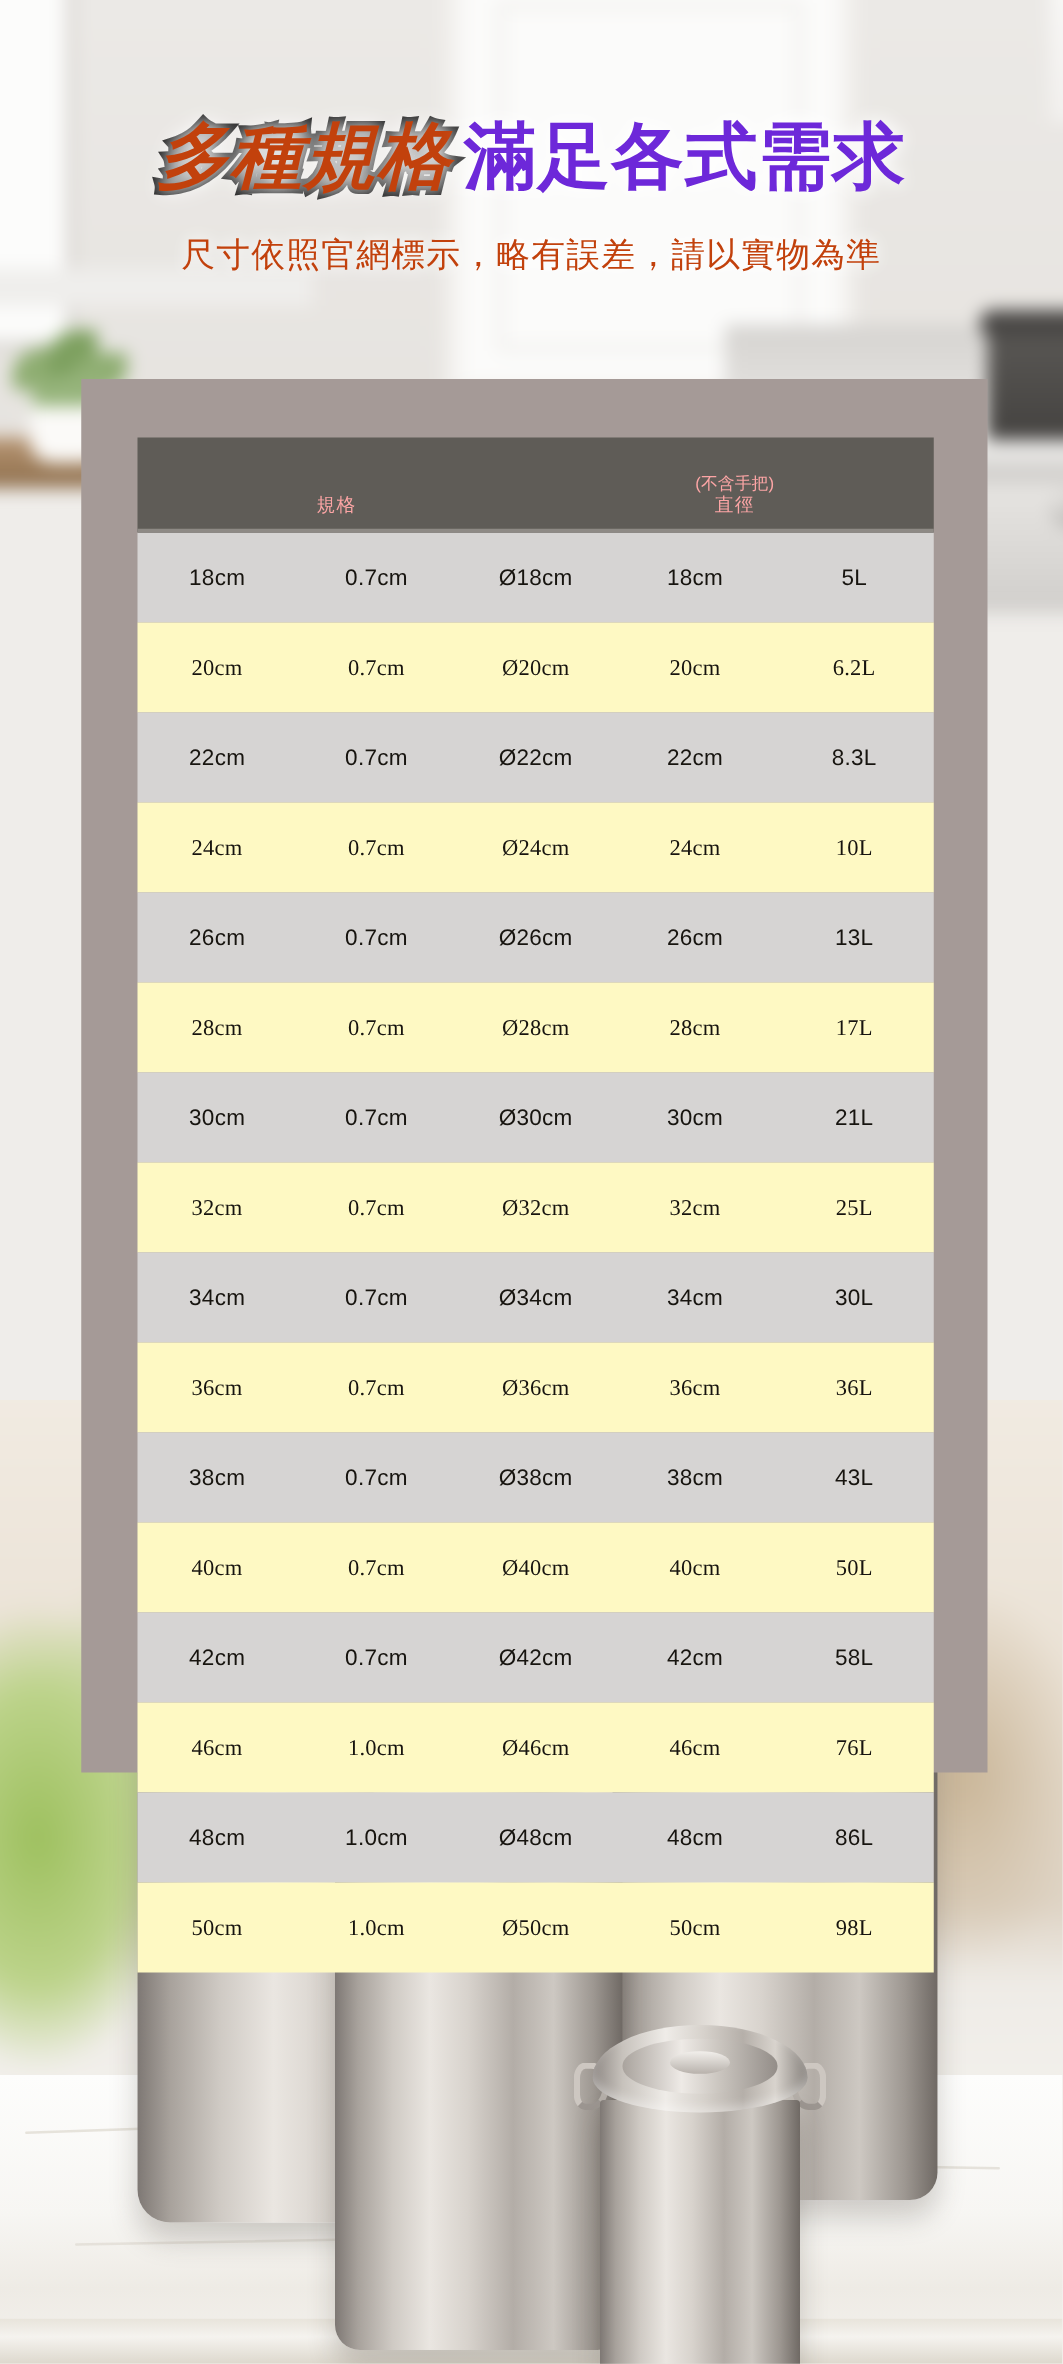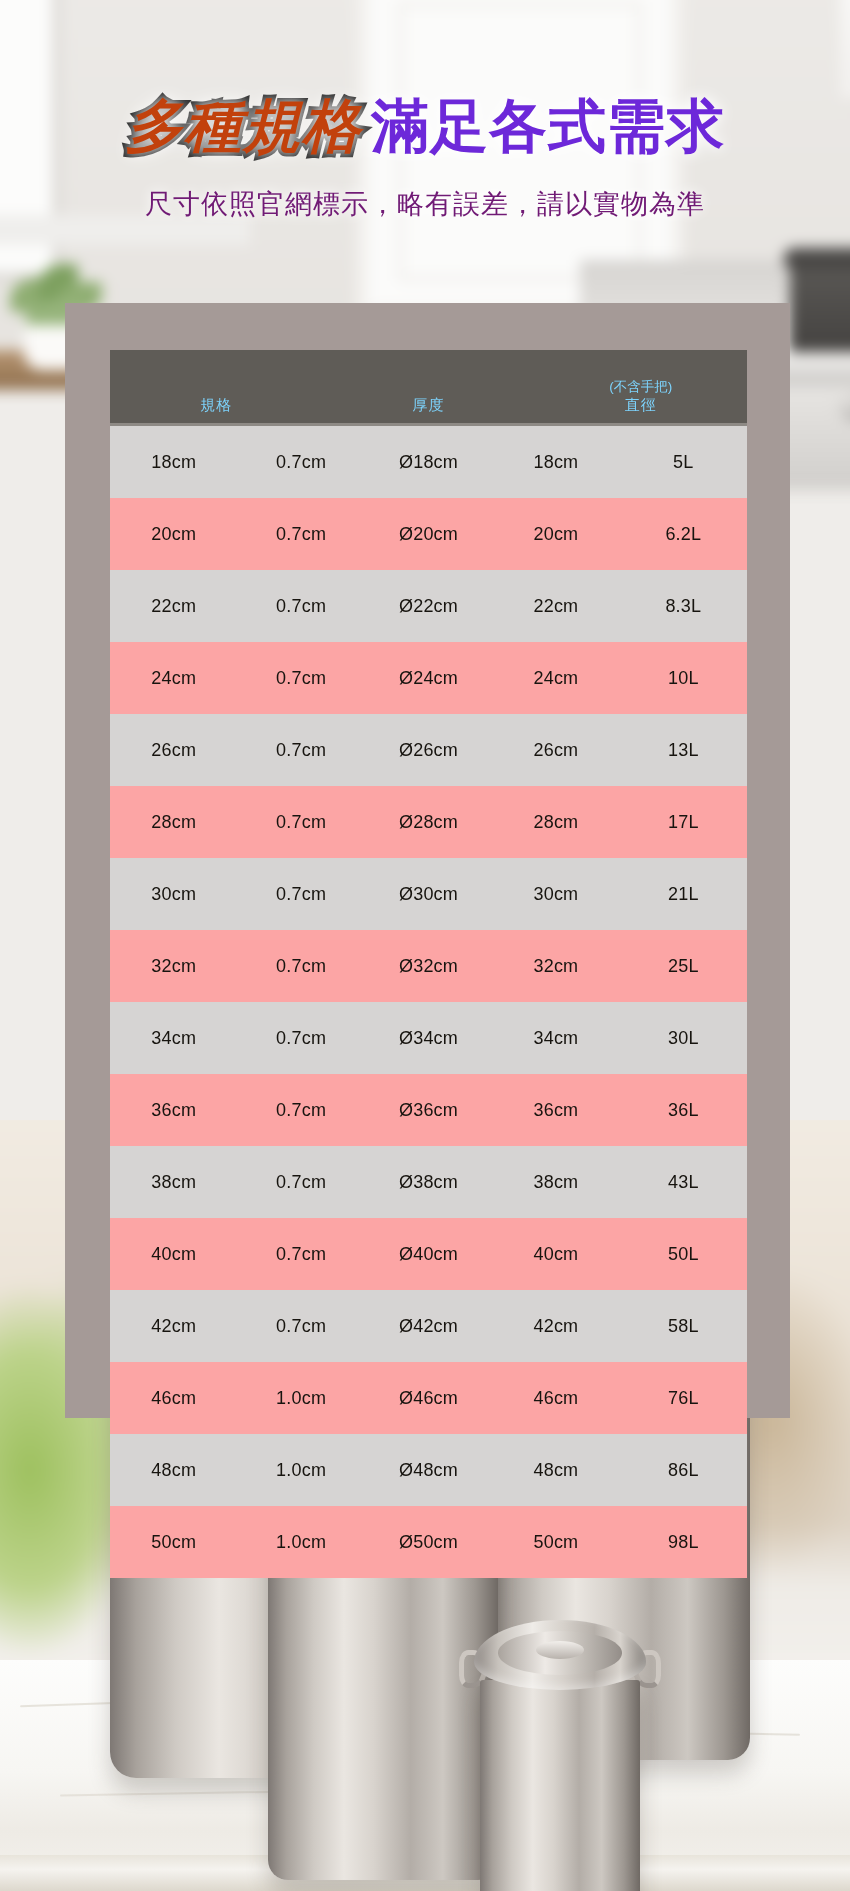--- a/index.html
+++ b/index.html
@@ -97,27 +97,27 @@
   #spec-panel{
     position:absolute; left:65px; top:303px; width:725px; height:1115px;
     background:#a59a97;
   }
   #spec-table{ position:absolute; left:45px; top:47px; width:637px; }
 
   .thead{ background:#5f5c57; height:76px; position:relative;
           border-bottom:3px solid #8e8a85; }
   .thead .hcells{ display:flex; height:100%; }
   .hcell{ flex:1; display:flex; flex-direction:column; align-items:center;
-          justify-content:flex-end; padding-bottom:11px; color:#7dd3fc; }
+          justify-content:flex-end; padding-bottom:11px; color:#fca5a5; }
   .hcell .sub{ font-size:13.5px; line-height:1; margin-bottom:3px; height:14px; }
   .hcell .main{ font-size:15px; font-weight:400; letter-spacing:1px; line-height:1; }
 
   .trow{ display:flex; height:72px; align-items:center; }
   .trow.odd{ background:#d6d4d3; }
-  .trow.even{ background:#fca5a5; }
+  .trow.even{ background:#fef9c3;font-family:Liberation Serif, serif; }
   .tcell{ flex:1; text-align:center; font-size:18px; color:#17140f; letter-spacing:.2px; }
 
   
   #headline{
     position:absolute; left:0; top:95px; width:850px; text-align:center;
     font-size:58px; font-weight:700; line-height:1.06; letter-spacing:1px;
     white-space:nowrap;
   }
   #headline .gold{
     color:#c2410c;
@@ -126,21 +126,21 @@
     text-shadow:0 0 12px rgba(255,255,255,.95), 0 0 22px rgba(255,255,255,.8);
     font-style:italic;
   }
   #headline .blk{
     color:#6d28d9;
     text-shadow:0 0 12px rgba(255,255,255,.95), 0 0 20px rgba(255,255,255,.85);
     margin-left:10px;
   }
   #subline{
     position:absolute; left:0; top:186px; width:850px; text-align:center;
-    font-size:27px; color:#701a75; letter-spacing:1px;
+    font-size:27px; color:#c2410c; letter-spacing:1px;
     text-shadow:0 0 10px rgba(255,255,255,.95), 0 0 18px rgba(255,255,255,.8);
     white-space:nowrap;
   }
 </style>
 </head>
 <body>
 
 <div id="bg-kitchen">
   <div class="blurwrap">
     <div class="k-wall"></div>
@@ -224,24 +224,20 @@
 <div id="spec-panel">
   <div id="spec-table">
 
     <div class="thead">
       <div class="hcells" id="header-cells">
           <div class="hcell">
             <span class="sub"></span>
             <span class="main">規格</span>
           </div>
           <div class="hcell">
-            <span class="sub"></span>
-            <span class="main">厚度</span>
-          </div>
-          <div class="hcell">
             <span class="sub">(不含手把)</span>
             <span class="main">直徑</span>
           </div>
         </div>
     </div>
 
     <div id="table-body">
         <div class="trow odd">
           <div class="tcell">18cm</div>
           <div class="tcell">0.7cm</div>

